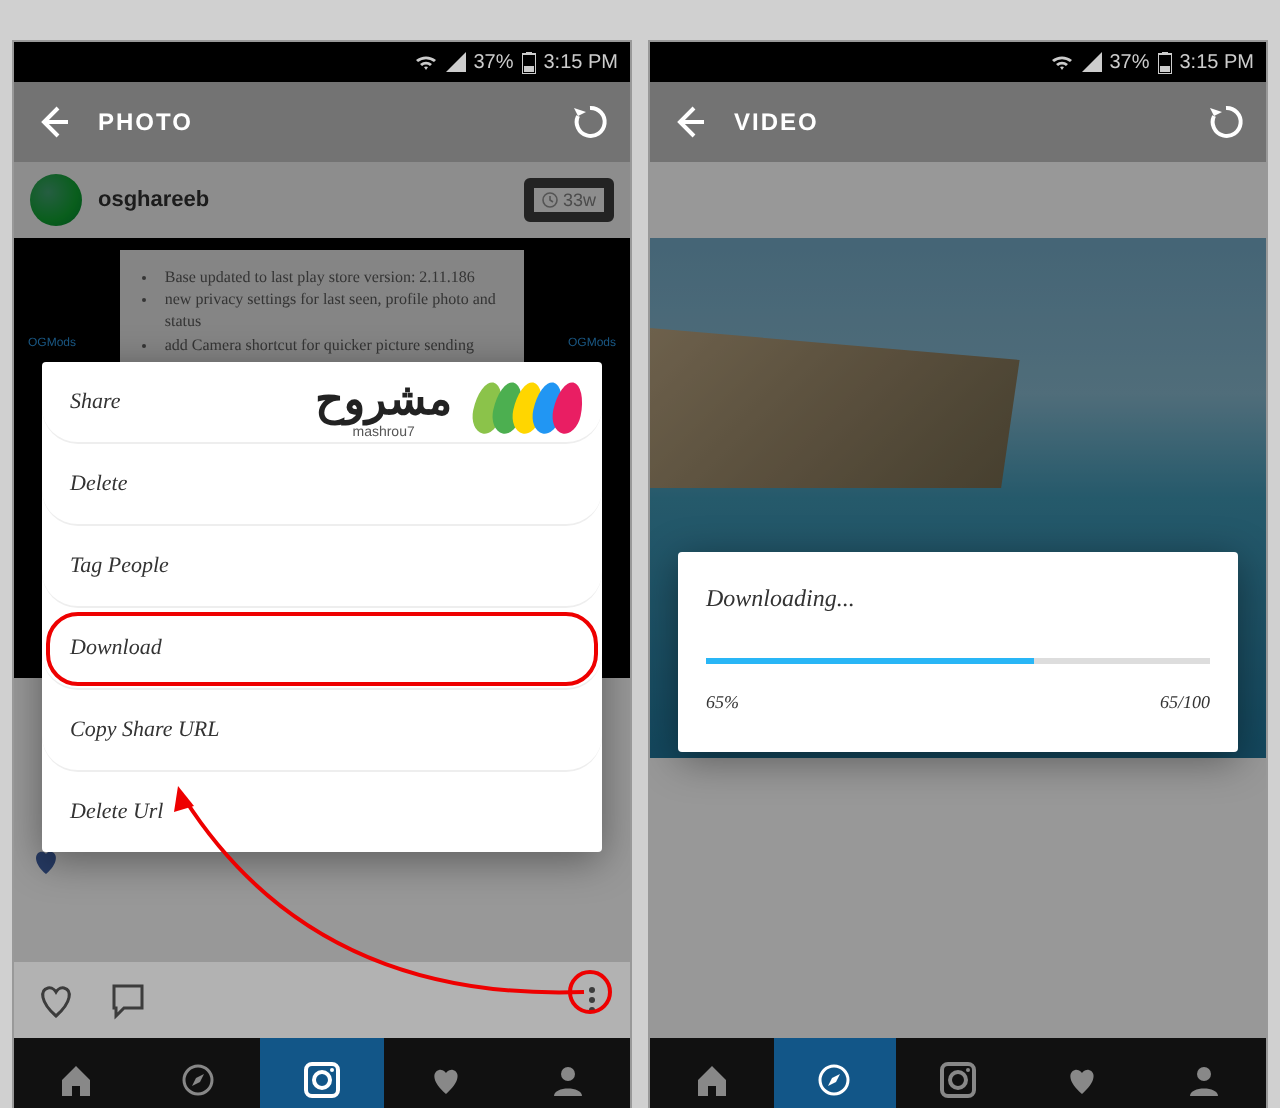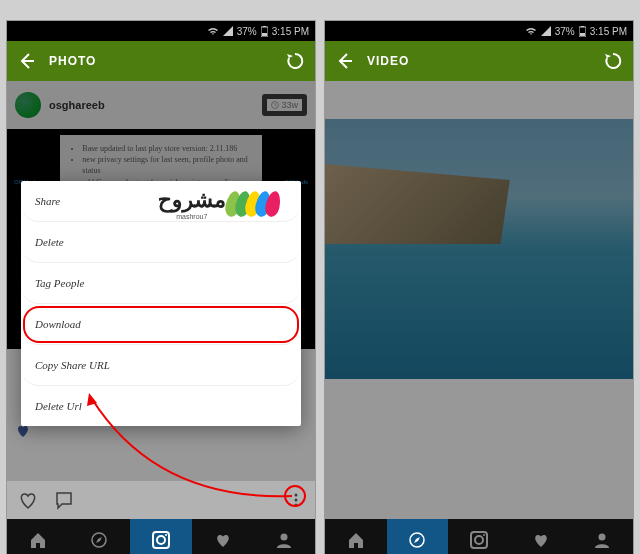--- a/index.html
+++ b/index.html
@@ -27,42 +27,42 @@
       color: #ccc;
       display: flex;
       justify-content: flex-end;
       align-items: center;
       padding: 0 6px;
       font-size: 10px;
       gap: 4px;
     }
     .app-header {
       height: 40px;
-      background: #4d7c0f;
+      background: #737373;
       color: #fff;
       display: flex;
       align-items: center;
       padding: 0 10px;
       gap: 12px;
     }
     .app-header .title { flex: 1; font-size: 12px; letter-spacing: 1px; font-weight: 600; }
     .content {
       position: absolute;
       top: 60px;
       bottom: 42px;
       left: 0; right: 0;
       background: #eaeaea;
     }
     .dimmed {
       position: absolute;
       inset: 0;
       background: rgba(0,0,0,0.35);
     }
     .post-header {
-      height: 48px;
+      height: 38px;
       background: #fff;
       display: flex;
       align-items: center;
       padding: 0 8px;
       gap: 8px;
       filter: brightness(0.85);
     }
     .avatar {
       width: 26px; height: 26px; border-radius: 50%;
       background: radial-gradient(circle at 35% 35%, #4a7 0%, #1a3 60%, #083 100%);
@@ -117,24 +117,24 @@
       border-radius: 18px;
     }
     .menu-item:last-child { border-bottom: none; }
     .menu-item.highlighted {
       outline: 2px solid #e00;
       outline-offset: -4px;
     }
     .watermark {
       position: absolute;
       top: 6px;
-      right: 21px;
+      right: 10px;
       display: flex;
       align-items: center;
-      gap: 4px;
+      gap: 15px;
     }
     .watermark-text {
       font-size: 22px;
       font-weight: 700;
       color: #222;
       font-family: 'Tahoma', sans-serif;
       direction: rtl;
     }
     .watermark-sub { font-size:7px; color:#555; text-align:center;}
     .leaves { display:flex; }
@@ -400,20 +400,30 @@
       </span>
   </div>
 
   <div class="content">
     <div class="post-header" style="visibility:hidden"></div>
     <div class="video-bg">
       <div class="land"></div>
     </div>
     <div class="dimmed"></div>
 
+    <div class="download-dialog">
+      <div class="download-title">Downloading...</div>
+      <div class="progress-track">
+        <div class="progress-fill"></div>
+      </div>
+      <div class="progress-labels">
+        <span>65%</span>
+        <span>65/100</span>
+      </div>
+    </div>
   </div>
 
   <div class="bottom-nav">
     <div class="nav-item">
         <svg width="20" height="20" viewBox="0 0 20 20">
           <path d="M3 10 L10 3 L17 10 L17 18 L12 18 L12 13 L8 13 L8 18 L3 18 Z" fill="currentColor"></path>
         </svg>
       </div>
     <div class="nav-item active">
         <svg width="20" height="20" viewBox="0 0 20 20">

